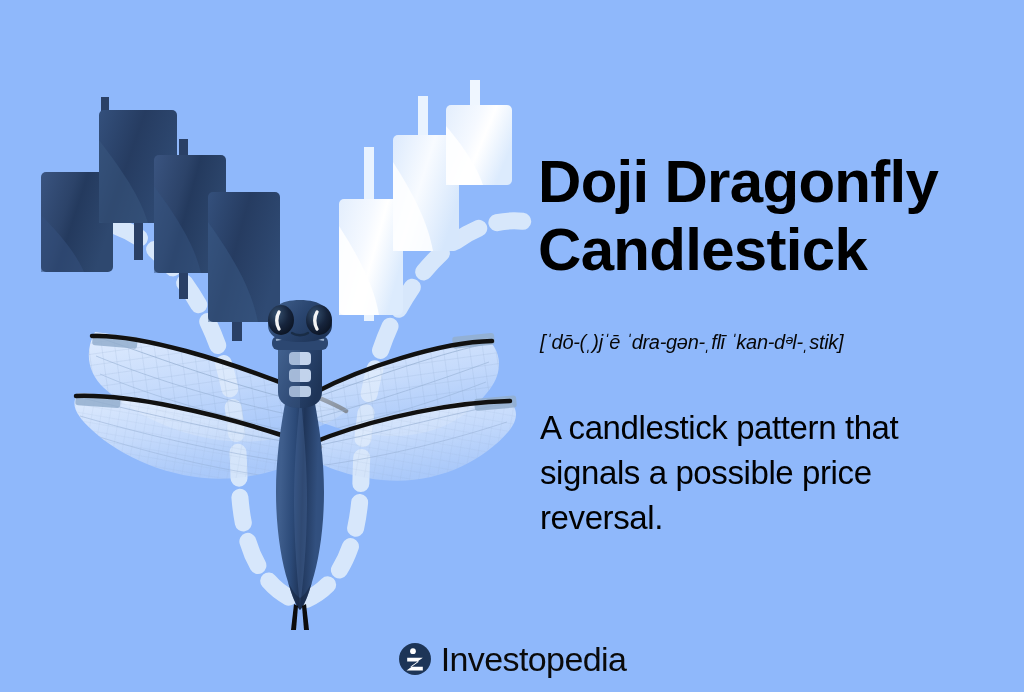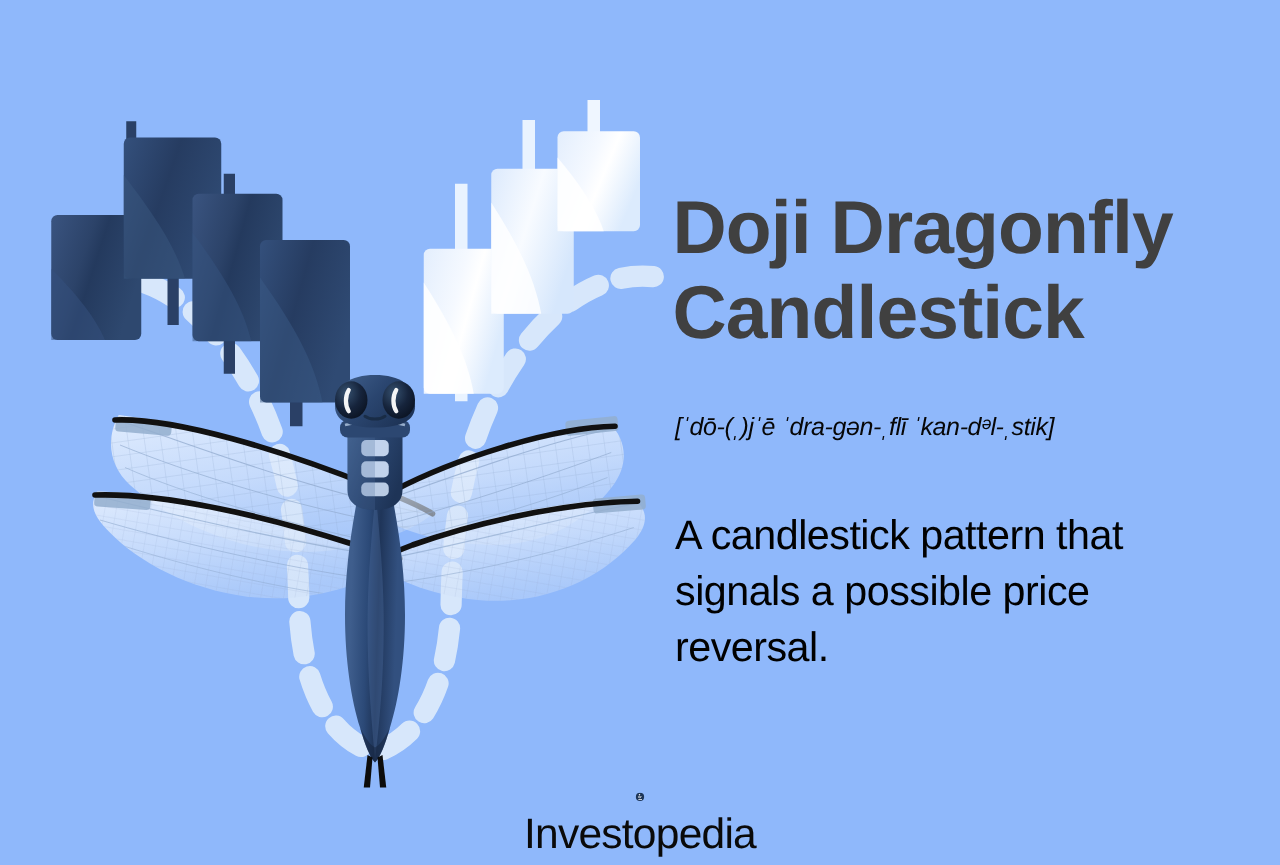--- a/index.html
+++ b/index.html
@@ -38,21 +38,21 @@
     position: absolute;
     left: 0;
     top: 148px;
     width: 470px;
     margin: 0;
     font-family: "Liberation Sans", sans-serif;
     font-size: 60px;
     line-height: 1.14;
     font-weight: 700;
     letter-spacing: -0.7px;
-    color: #404040;
+    color: #000000;
   }
   #pron {
     position: absolute;
     left: 2px;
     top: 330px;
     width: 470px;
     margin: 0;
     font-family: Liberation Sans, sans-serif;
     font-style: italic;
     font-size: 20px;
@@ -79,21 +79,20 @@
   #logo {
     position: absolute;
     left: 0;
     top: 634px;
     width: 1024px;
     height: 50px;
     display: flex;
     align-items: center;
     justify-content: center;
     gap: 9px;
-    flex-direction: column;
   }
   #logo-mark { display: block; width: 34px; height: 34px; }
   #logo-word {
     font-family: "Liberation Sans", sans-serif;
     font-size: 34px;
     line-height: 1;
     font-weight: 400;
     letter-spacing: -0.6px;
     color: #0a0a0a;
   }

